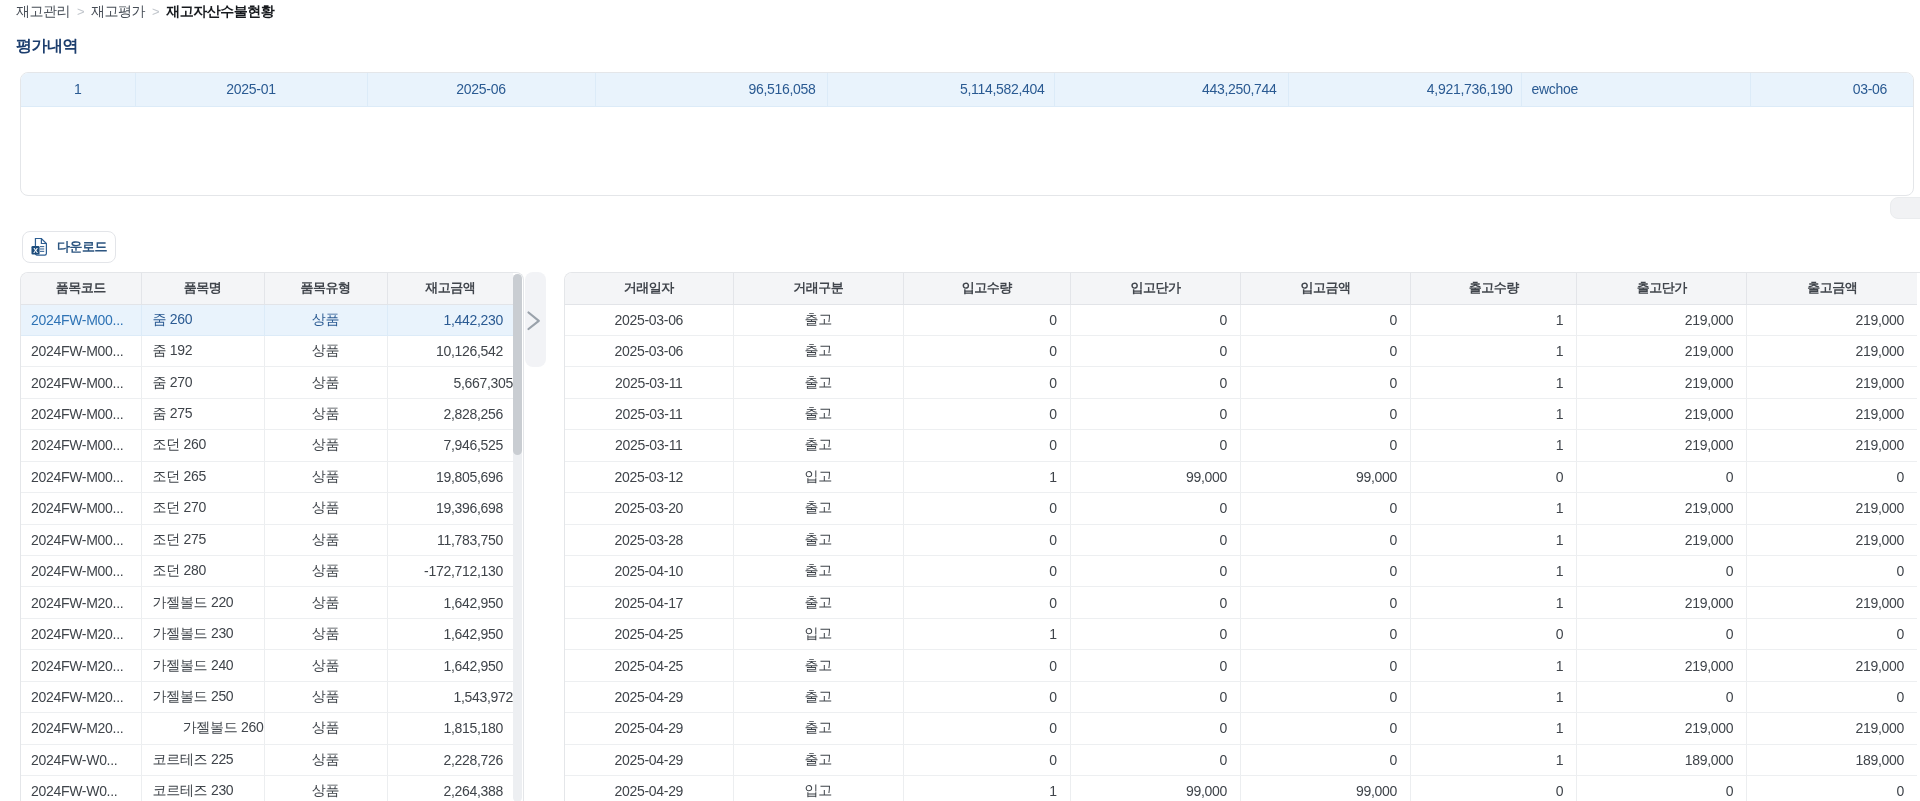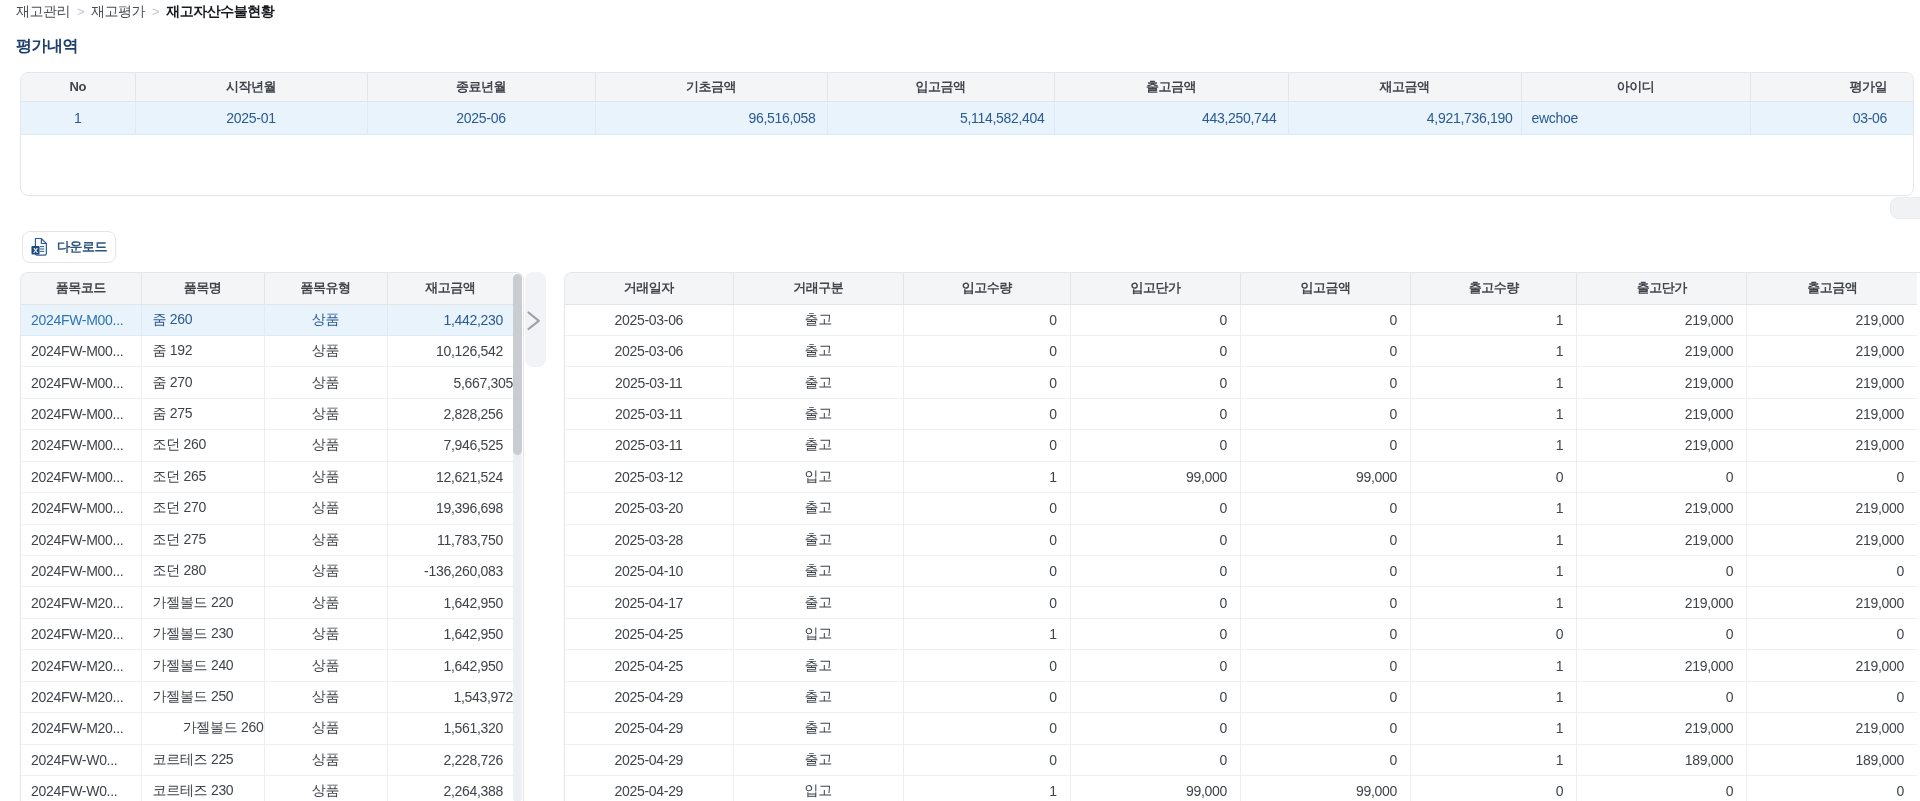--- a/index.html
+++ b/index.html
@@ -54,31 +54,20 @@
           <col style="width:232px">
           <col style="width:228px">
           <col style="width:232px">
           <col style="width:227px">
           <col style="width:234px">
           <col style="width:233px">
           <col style="width:229px">
           <col style="width:163px">
         </colgroup>
 <tbody>
-          <tr>
-            <th>No</th>
-            <th>시작년월</th>
-            <th>종료년월</th>
-            <th>기초금액</th>
-            <th>입고금액</th>
-            <th>출고금액</th>
-            <th>재고금액</th>
-            <th>아이디</th>
-            <th style="text-align:right;padding-right:26px">평가일</th>
-          </tr>
 <tr>
             <td style="text-align:center">1</td>
             <td style="text-align:center">2025-01</td>
             <td style="text-align:center">2025-06</td>
 <td style="text-align:right;padding-right:11px">96,516,058</td>
             <td style="text-align:right;padding-right:9px">5,114,582,404</td>
 <td style="text-align:right;padding-right:11px">443,250,744</td>
             <td style="text-align:right;padding-right:8px">4,921,736,190</td>
 <td style="text-align:left;padding-left:10px">ewchoe</td>
             <td style="text-align:right;padding-right:26px">03-06</td>
@@ -144,39 +133,39 @@
 <tr>
             <td style="text-align:left;padding-left:10px">2024FW-M00...</td>
             <td style="text-align:left;padding-left:11px">조던 260</td>
             <td style="text-align:center">상품</td>
             <td style="text-align:right;padding-right:10px">7,946,525</td>
           </tr>
 <tr>
             <td style="text-align:left;padding-left:10px">2024FW-M00...</td>
             <td style="text-align:left;padding-left:11px">조던 265</td>
             <td style="text-align:center">상품</td>
-            <td style="text-align:right;padding-right:10px">12,621,524</td>
+            <td style="text-align:right;padding-right:10px">19,805,696</td>
           </tr>
 <tr>
             <td style="text-align:left;padding-left:10px">2024FW-M00...</td>
             <td style="text-align:left;padding-left:11px">조던 270</td>
             <td style="text-align:center">상품</td>
             <td style="text-align:right;padding-right:10px">19,396,698</td>
           </tr>
 <tr>
             <td style="text-align:left;padding-left:10px">2024FW-M00...</td>
             <td style="text-align:left;padding-left:11px">조던 275</td>
             <td style="text-align:center">상품</td>
             <td style="text-align:right;padding-right:10px">11,783,750</td>
           </tr>
 <tr>
             <td style="text-align:left;padding-left:10px">2024FW-M00...</td>
             <td style="text-align:left;padding-left:11px">조던 280</td>
             <td style="text-align:center">상품</td>
-            <td style="text-align:right;padding-right:10px">-136,260,083</td>
+            <td style="text-align:right;padding-right:10px">-172,712,130</td>
           </tr>
 <tr>
             <td style="text-align:left;padding-left:10px">2024FW-M20...</td>
             <td style="text-align:left;padding-left:11px">가젤볼드 220</td>
             <td style="text-align:center">상품</td>
             <td style="text-align:right;padding-right:10px">1,642,950</td>
           </tr>
 <tr>
             <td style="text-align:left;padding-left:10px">2024FW-M20...</td>
             <td style="text-align:left;padding-left:11px">가젤볼드 230</td>
@@ -192,21 +181,21 @@
 <tr>
             <td style="text-align:left;padding-left:10px">2024FW-M20...</td>
             <td style="text-align:left;padding-left:11px">가젤볼드 250</td>
             <td style="text-align:center">상품</td>
             <td style="text-align:right;padding-right:0">1,543,972</td>
           </tr>
 <tr>
             <td style="text-align:left;padding-left:10px">2024FW-M20...</td>
             <td style="text-align:right;padding-left:11px">가젤볼드 260</td>
             <td style="text-align:center">상품</td>
-            <td style="text-align:right;padding-right:10px">1,561,320</td>
+            <td style="text-align:right;padding-right:10px">1,815,180</td>
           </tr>
 <tr>
             <td style="text-align:left;padding-left:10px">2024FW-W0...</td>
             <td style="text-align:left;padding-left:11px">코르테즈 225</td>
             <td style="text-align:center">상품</td>
             <td style="text-align:right;padding-right:10px">2,228,726</td>
           </tr>
 <tr>
             <td style="text-align:left;padding-left:10px">2024FW-W0...</td>
             <td style="text-align:left;padding-left:11px">코르테즈 230</td>

